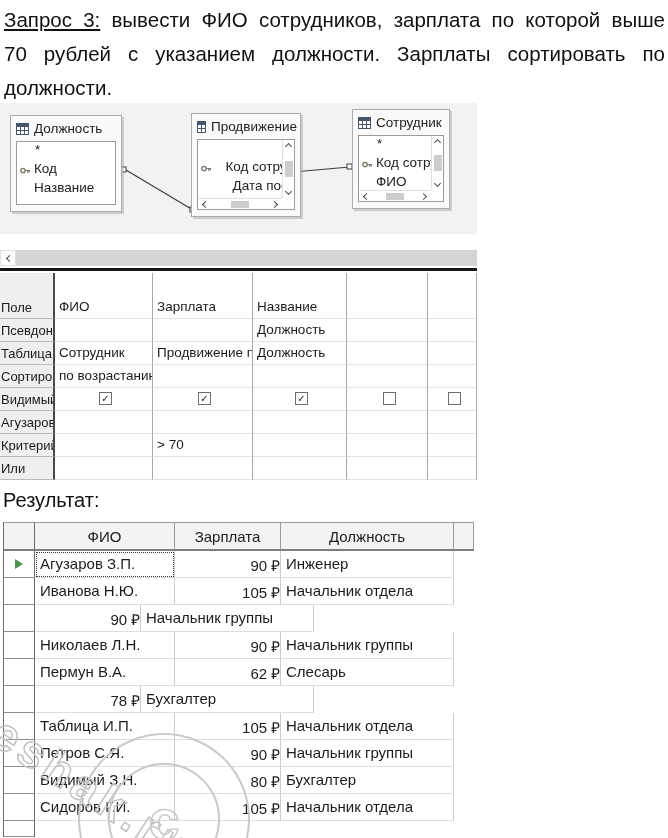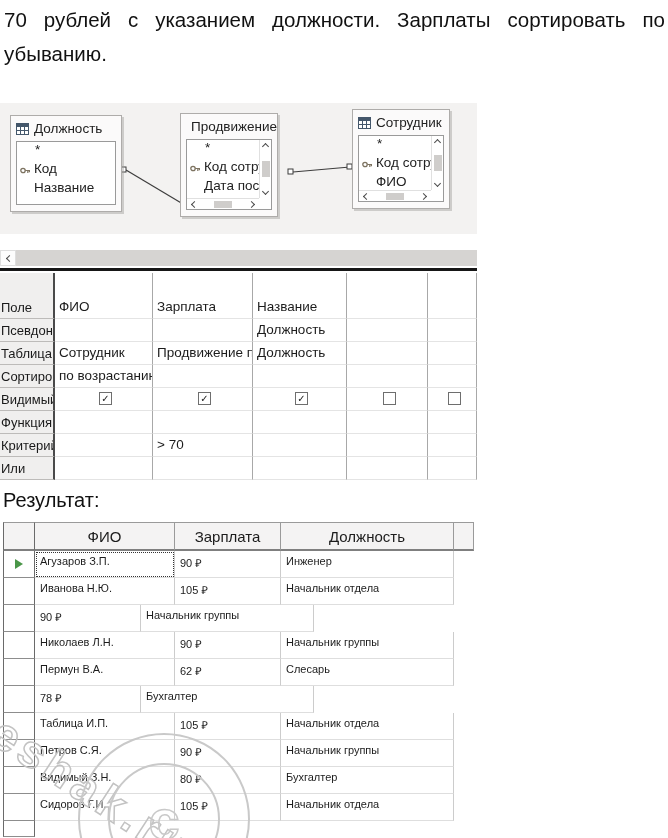--- a/index.html
+++ b/index.html
@@ -45,38 +45,39 @@
   .cb { width:13px; height:13px; border:1px solid #6e6e6e; background:#fff; display:flex; align-items:center; justify-content:center; font-size:10px; line-height:10px; color:#222; }
   
   .result-label { position:absolute; left:3px; top:489px; font-size:20px; color:#111; }
   .rtable { position:absolute; left:3px; top:522px; }
   .rhead { display:flex; height:29px; }
   .rhc { background:#f4f3f3; border-top:1px solid #9a9a9a; border-bottom:2px solid #7f7f7f; border-right:1px solid #9a9a9a; font-size:15px; text-align:center; padding-top:5px; overflow:hidden; }
   .rhc.sel { width:32px; border-left:1px solid #6a6a6a; border-right:1px solid #6a6a6a; }
   .rhc.c0 { width:140px; } .rhc.c1 { width:106px; } .rhc.c2 { width:173px; } .rhc.stub { width:20px; }
   .rrow { display:flex; height:27px; }
   .rsel { width:32px; border-left:1px solid #6a6a6a; border-right:1px solid #6a6a6a; border-bottom:1px solid #8d8d8d; background:#fff; display:flex; align-items:center; justify-content:center; }
-  .rcell { font-size:11px; padding:4px 0 4px 5px; border-right:1px solid #cccccc; border-bottom:1px solid #dedede; overflow:hidden; white-space:nowrap; background:#fff; }
-  .rcell.c0 { width:140px; } .rcell.c1 { width:106px; } .rcell.c2 { width:173px; }
+  .rcell { font-size:15px; padding:4px 0 4px 5px; border-right:1px solid #cccccc; border-bottom:1px solid #dedede; overflow:hidden; white-space:nowrap; background:#fff; }
+  .rcell.c0 { width:140px; } .rcell.c1 { width:106px;text-align:right; } .rcell.c2 { width:173px; }
   .rcell.focused { outline:1px dotted #333; outline-offset:-2px; }
   .cur-arrow { width:0; height:0; border-left:8px solid #4a9648; border-top:5px solid transparent; border-bottom:5px solid transparent; }
   .rstub { width:32px; height:16px; border-left:1px solid #6a6a6a; border-right:1px solid #6a6a6a; border-bottom:1px solid #8d8d8d; background:#fff; }
   
   .wm { position:absolute; left:0; top:0; width:668px; height:838px; pointer-events:none; z-index:5; }
   .wm-text { position:absolute; left:-8px; top:693px; transform:rotate(33deg); transform-origin:0 0; font-size:46px; font-weight:bold; letter-spacing:5px; color:rgba(255,255,255,0.05); -webkit-text-stroke:1.5px #c2c2c2; white-space:nowrap; }
   .wm-ring1 { position:absolute; left:78px; top:733px; width:172px; height:172px; border:2px solid #c9c9c9; border-radius:50%; }
   .wm-ring2 { position:absolute; left:108px; top:763px; width:112px; height:112px; border:2px solid #c9c9c9; border-radius:50%; display:flex; align-items:center; justify-content:center; }
   .wm-c { font-size:56px; font-weight:bold; color:rgba(255,255,255,0.05); -webkit-text-stroke:1.5px #c9c9c9; }
 </style>
 </head>
 <body>
 
 <div class="title">
+  <div class="tline j"><span class="u">Запрос 3:</span> <span>вывести ФИО сотрудников, зарплата по которой выше</span></div>
   <div class="tline j">70 рублей с указанием должности. Зарплаты сортировать по</div>
-  <div class="tline">убыванию.</div>
+  <div class="tline">должности.</div>
 </div>
 
 <div class="panel">
   <svg class="rel-svg">
     <line x1="126" y1="67" x2="193" y2="107" stroke="#3d3d3d" stroke-width="1.2"></line>
     <rect x="121" y="64" width="5" height="5" fill="#fff" stroke="#3d3d3d"></rect>
     <rect x="190" y="104" width="5" height="5" fill="#fff" stroke="#3d3d3d"></rect>
     <line x1="293" y1="69" x2="350" y2="64" stroke="#3d3d3d" stroke-width="1.2"></line>
     <rect x="288" y="66" width="5" height="5" fill="#fff" stroke="#3d3d3d"></rect>
     <rect x="347" y="61" width="5" height="5" fill="#fff" stroke="#3d3d3d"></rect>
@@ -96,21 +97,21 @@
     <div class="card-body">
       <div class="frow star">*</div>
       <div class="frow"><svg class="key-ic" width="11" height="11">
             <circle cx="3" cy="5.5" r="2.2" fill="none" stroke="#7d7361" stroke-width="1.3"></circle>
             <path d="M5.2 5.5 H10 M7.8 5.5 V8 M9.4 5.5 V7.2" stroke="#7d7361" stroke-width="1.2" fill="none"></path>
           </svg><span>Код</span></div>
       <div class="frow">Название</div>
     </div>
   </div>
 
-  <div class="card" style="left:180px; top:10px; width:98px; height:104px;">
+  <div class="card" style="left:191px; top:10px; width:110px; height:104px;text-align:right;">
     <div class="card-head">
       <svg width="13" height="12">
           <rect x="0.5" y="0.5" width="12" height="11" fill="#fff" stroke="#44576b"></rect>
           <rect x="0.5" y="0.5" width="12" height="3.5" fill="#44576b"></rect>
           <line x1="4.5" y1="4" x2="4.5" y2="11.5" stroke="#44576b"></line>
           <line x1="8.5" y1="4" x2="8.5" y2="11.5" stroke="#44576b"></line>
           <line x1="0.5" y1="7.5" x2="12.5" y2="7.5" stroke="#44576b"></line>
         </svg>
       <span>Продвижение</span>
     </div>
@@ -220,21 +221,21 @@
   <div class="gcell cbwrap">
       <span class="cb">✓</span>
     </div>
   <div class="gcell cbwrap">
       <span class="cb"></span>
     </div>
   <div class="gcell cbwrap">
       <span class="cb"></span>
     </div>
 
-  <div class="glabel">Функция</div>
+  <div class="glabel">Агузаров</div>
   <div class="gcell"></div>
   <div class="gcell"></div>
   <div class="gcell"></div>
   <div class="gcell"></div>
   <div class="gcell"></div>
 
   <div class="glabel">Критерий</div>
   <div class="gcell"></div>
   <div class="gcell">&gt; 70</div>
   <div class="gcell"></div>

